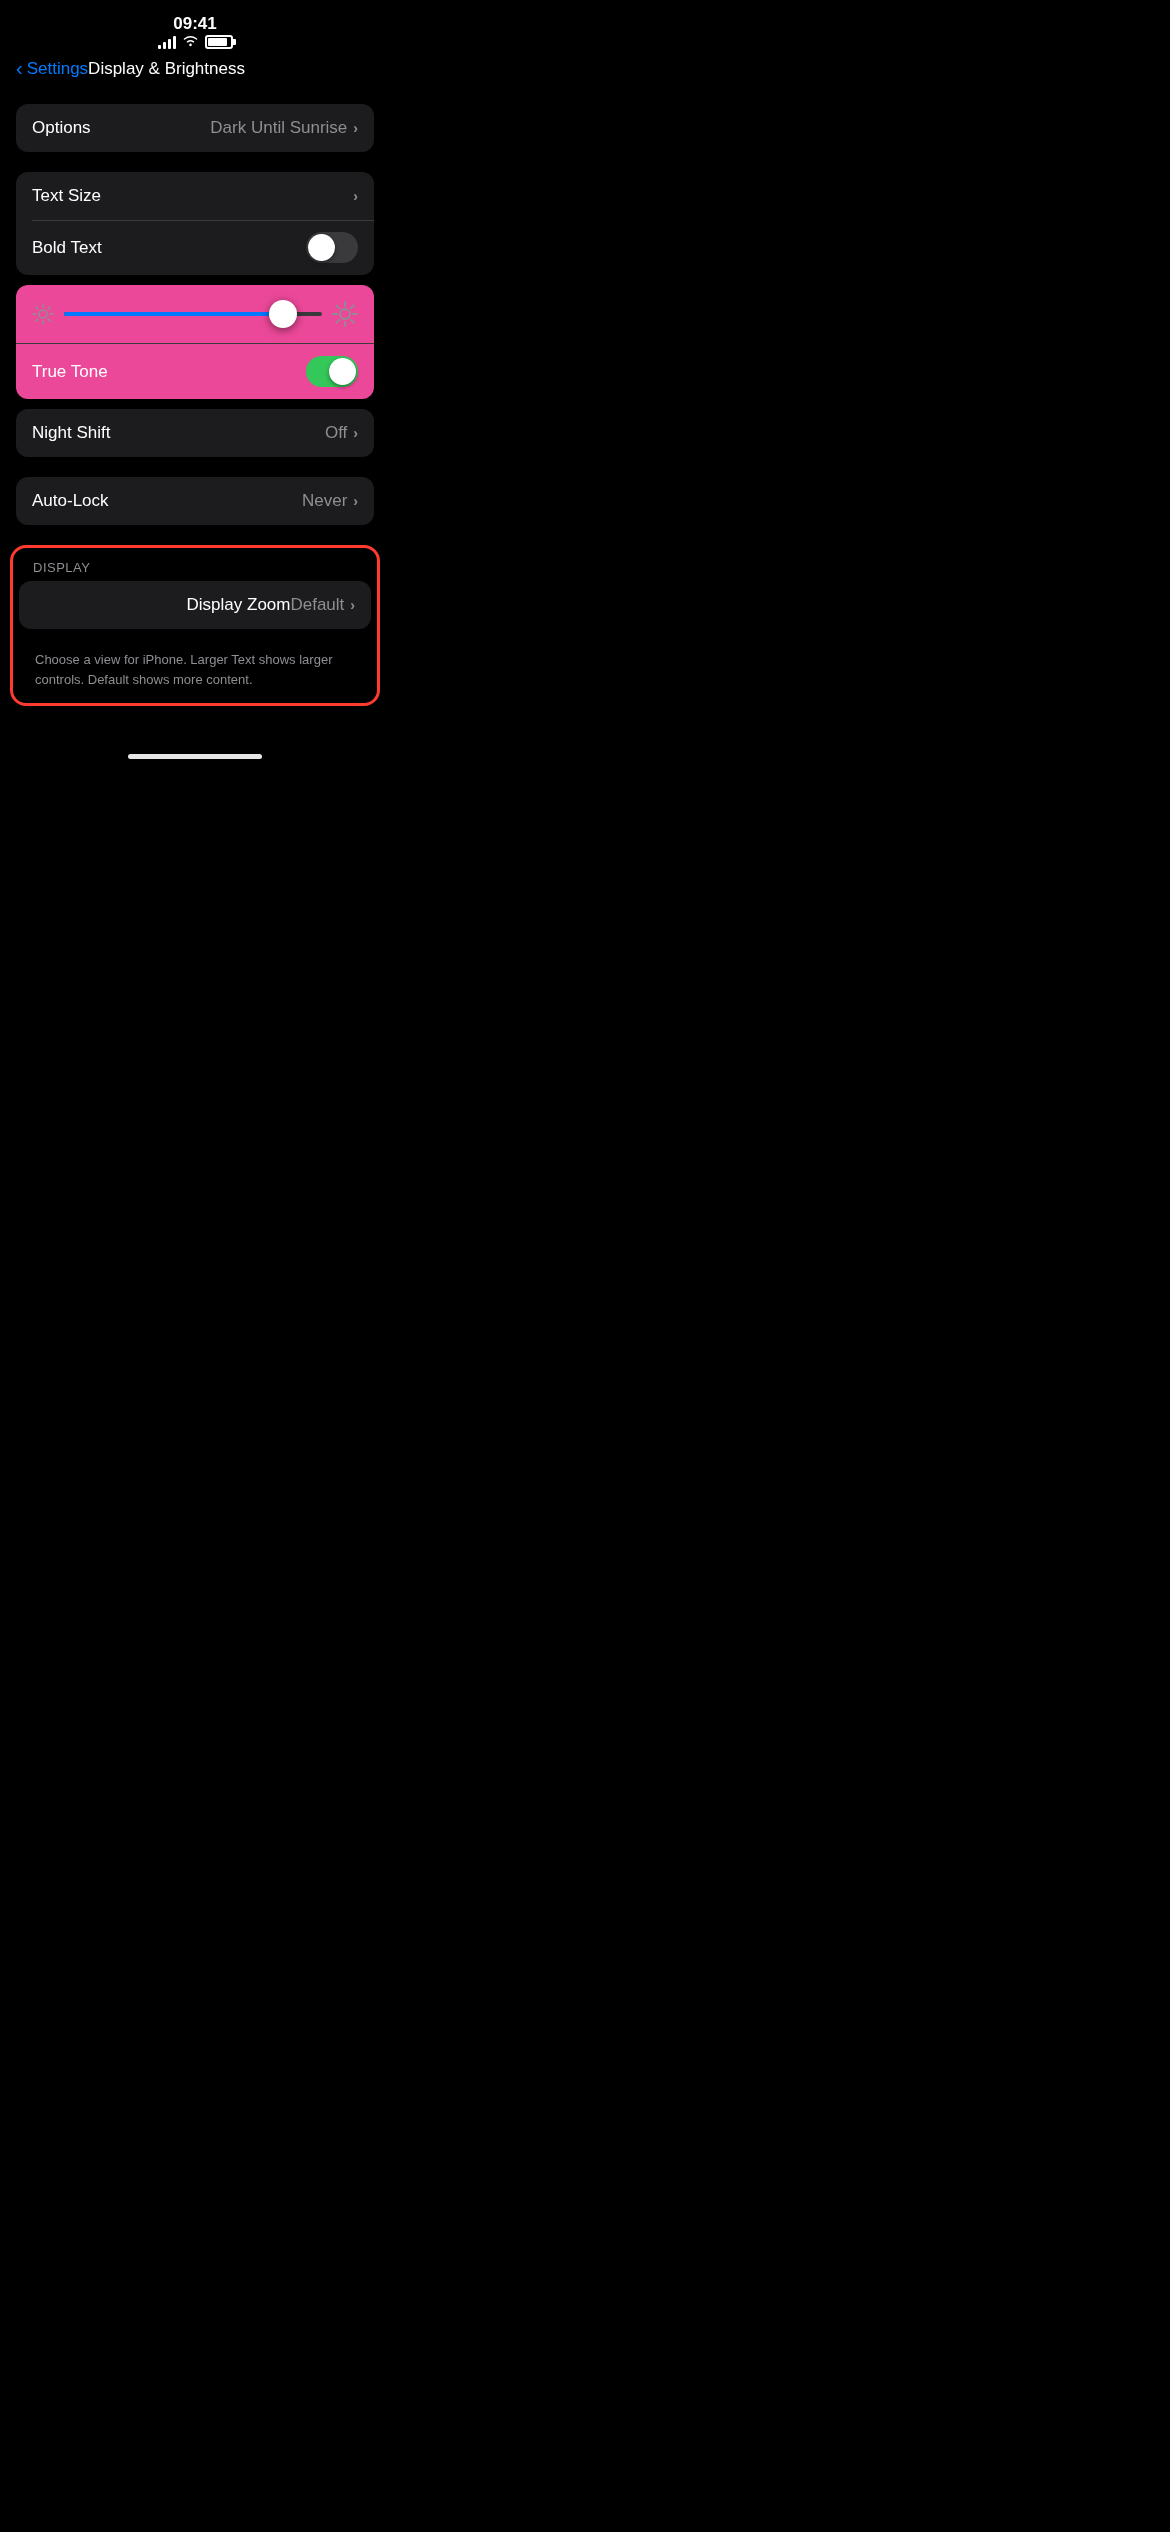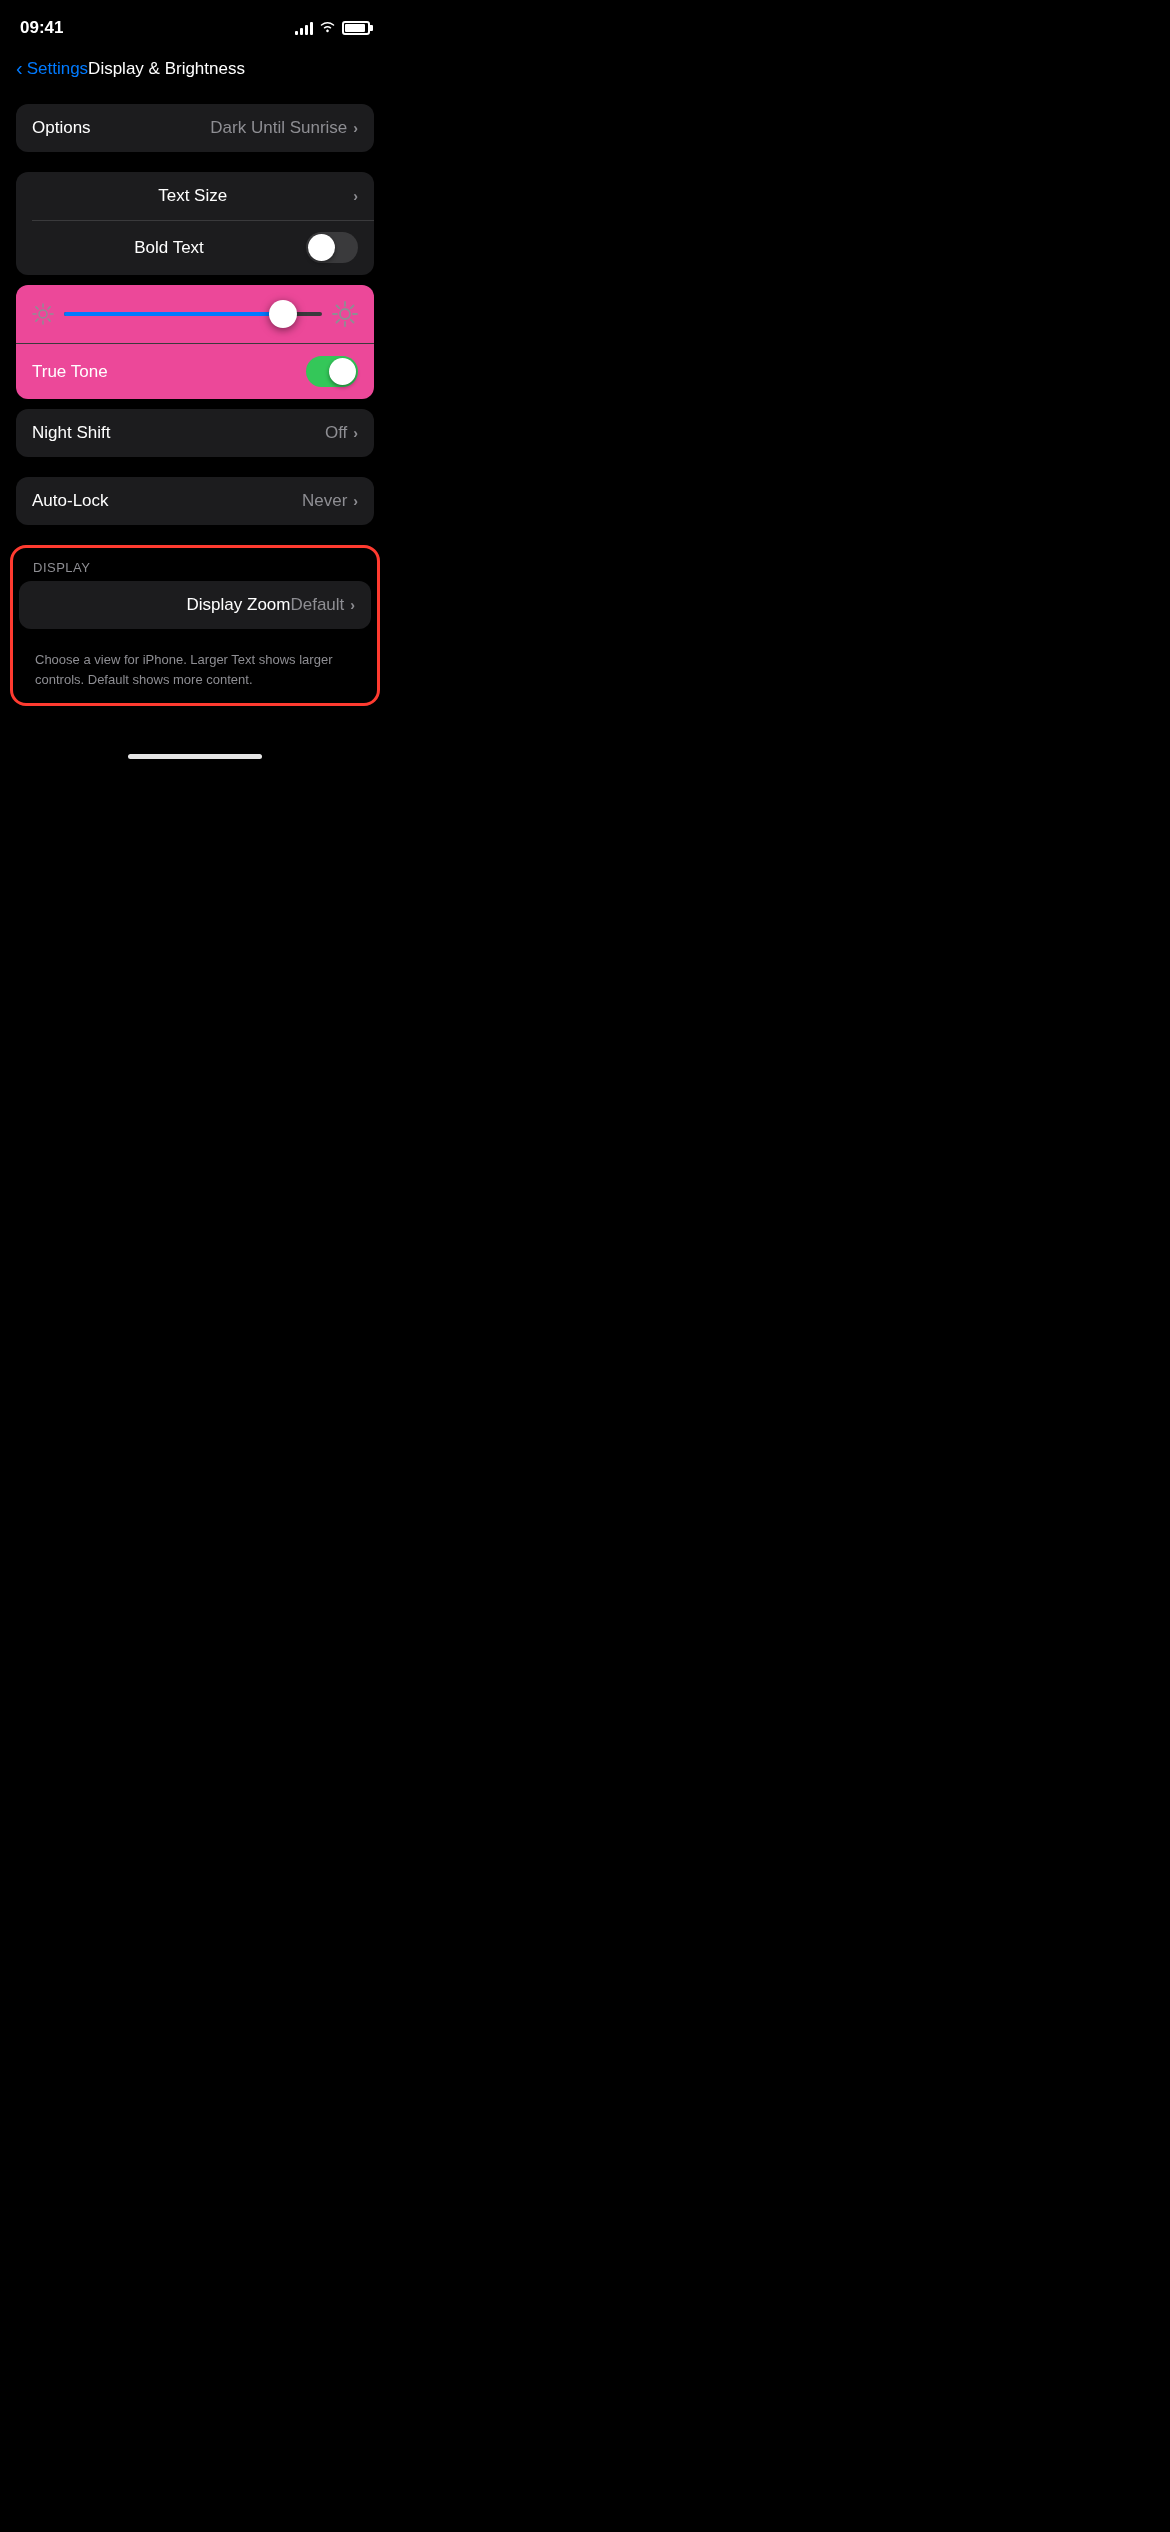--- a/index.html
+++ b/index.html
@@ -15,20 +15,21 @@
       overflow-x: hidden;
     }
 
     
     .status-bar {
       display: flex;
       justify-content: space-between;
       align-items: center;
       padding: 14px 20px 8px 20px;
       height: 50px;
+      flex-direction: column;
     }
 
     .status-time {
       font-size: 17px;
       font-weight: 600;
       color: #fff;
     }
 
     .status-icons {
       display: flex;
@@ -361,21 +362,21 @@
 <div class="content">
 
   <div class="settings-group">
     <div class="settings-row">
       <span class="row-label">Options</span>
       <span class="row-value">Dark Until Sunrise</span>
       <span class="row-chevron">›</span>
     </div>
   </div>
 
-  <div class="settings-group" style="margin-top:20px;text-align:center;">
+  <div class="settings-group" style="margin-top:20px;">
     <div class="settings-row">
       <span class="row-label">Text Size</span>
       <span class="row-chevron">›</span>
     </div>
     <div class="settings-row">
       <span class="row-label">Bold Text</span>
       <div class="toggle off">
         <div class="toggle-knob"></div>
       </div>
     </div>

